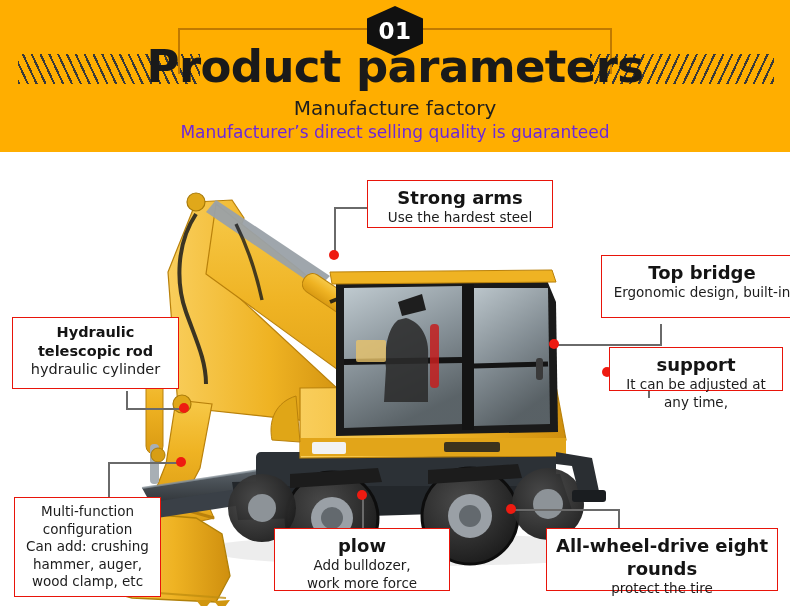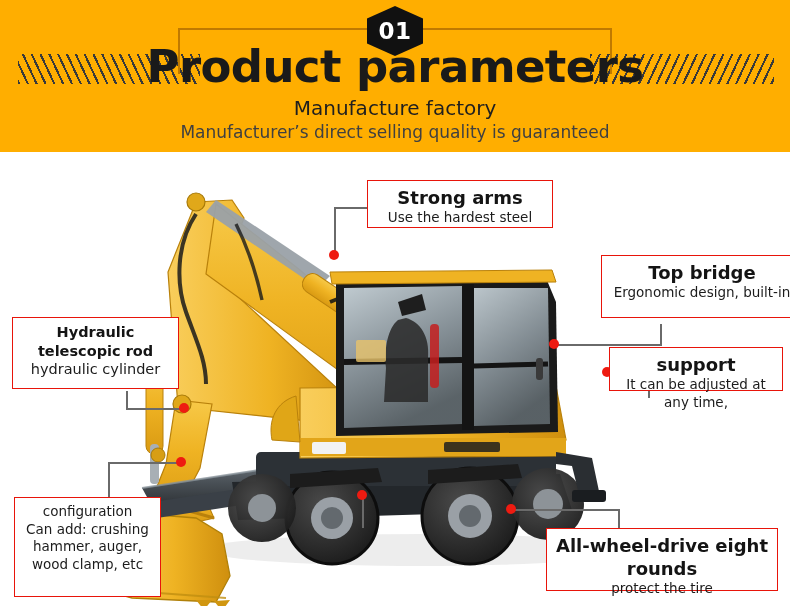--- a/index.html
+++ b/index.html
@@ -55,21 +55,21 @@
     font-size:45px;font-weight:bold;color:#1a1a1a;
     letter-spacing:-0.6px;
     line-height:1;
   }
   .sub1{
     position:absolute;left:0;top:98px;width:790px;text-align:center;
     font-size:20px;color:#1f1f1f;line-height:1;
   }
   .sub2{
     position:absolute;left:0;top:124px;width:790px;text-align:center;
-    font-size:17px;color:#404040;line-height:1;
+    font-size:17px;color:#6d28d9;line-height:1;
   }
 
   
   .body-area{position:absolute;left:0;top:152px;width:790px;height:454px;background:#ffffff;}
 
   
   .callout{
     position:absolute;
     border:1.6px solid #E8140A;
     background:#ffffff;
@@ -278,26 +278,32 @@
       <span class="ln">hydraulic cylinder</span>
     </div>
 
     <div class="callout" style="left:609px;top:195px;width:174px;height:44px;">
       <span class="ttl">support</span>
       <span class="ln">It can be adjusted at</span>
       <span class="ln">any time,</span>
     </div>
 
     <div class="callout" style="left:14px;top:345px;width:147px;height:100px;">
+      <span class="ln">Multi-function</span>
       <span class="ln">configuration</span>
       <span class="ln">Can add: crushing</span>
       <span class="ln">hammer, auger,</span>
       <span class="ln">wood clamp, etc</span>
     </div>
 
+    <div class="callout" style="left:274px;top:376px;width:176px;height:63px;">
+      <span class="ttl">plow</span>
+      <span class="ln">Add bulldozer,</span>
+      <span class="ln">work more force</span>
+    </div>
 
     <div class="callout" style="left:546px;top:376px;width:232px;height:63px;">
       <span class="ttl">All-wheel-drive eight rounds</span>
       <span class="ln">protect the tire</span>
     </div>
 
   </div>
 </div>
 
 </body></html>

